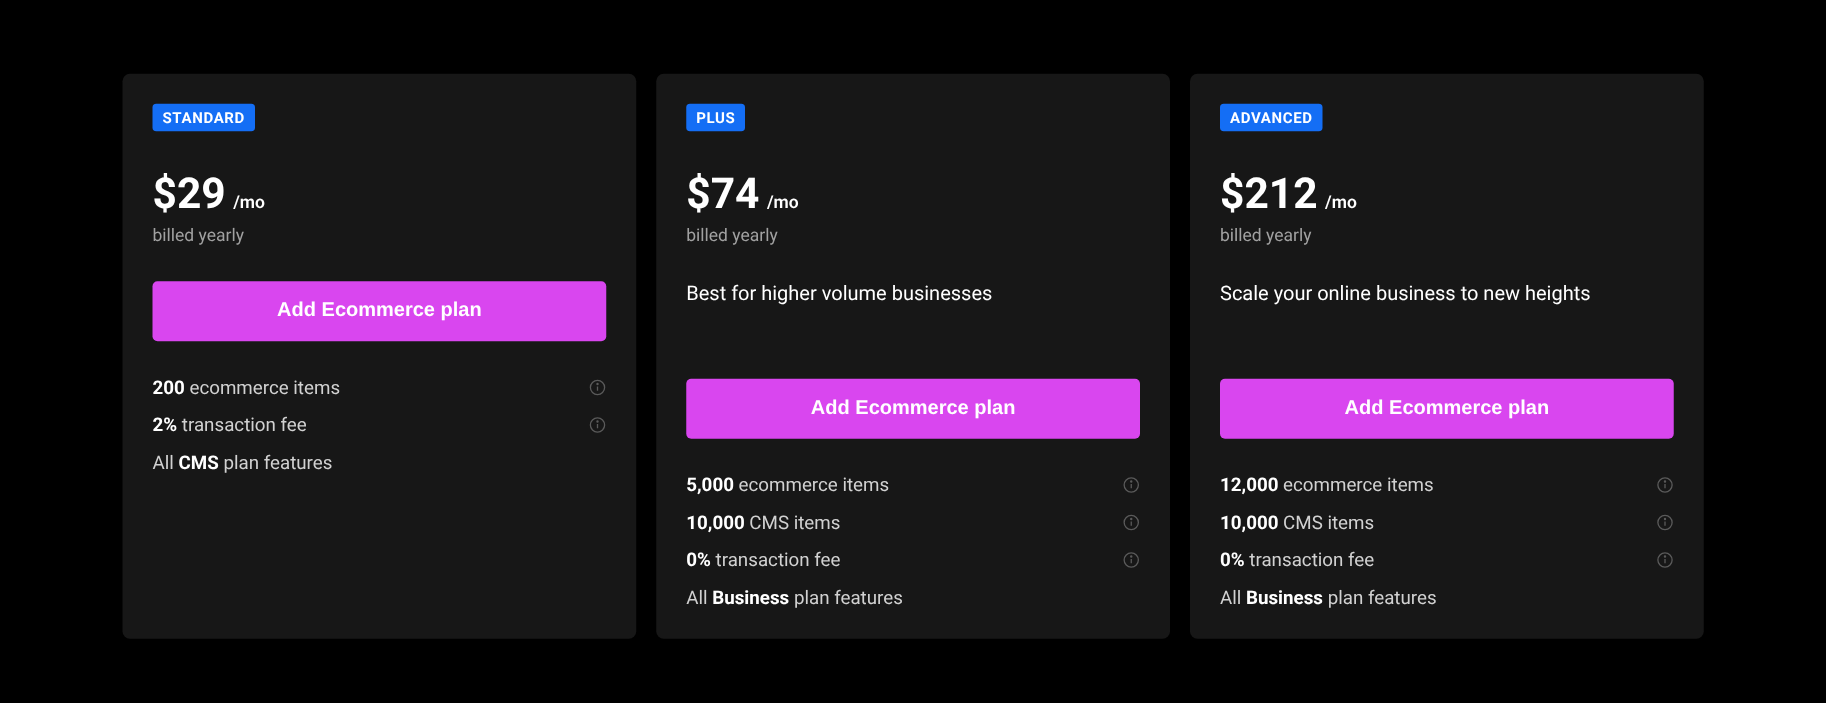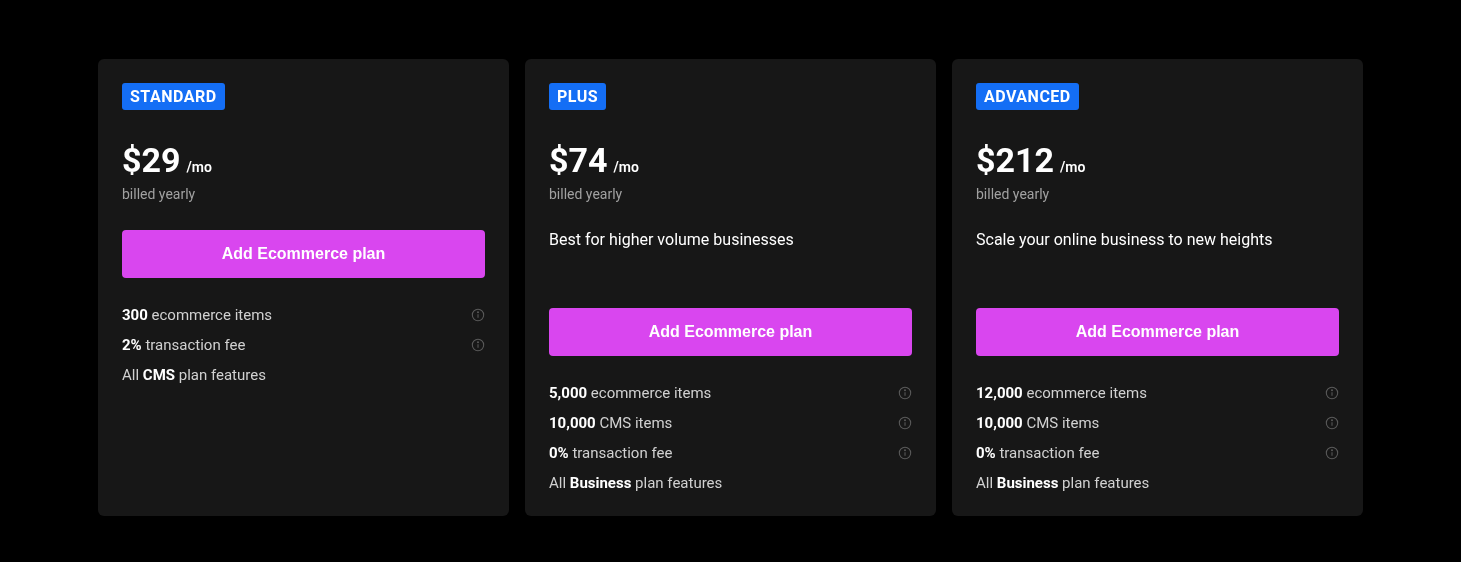--- a/index.html
+++ b/index.html
@@ -20,21 +20,21 @@
     border-radius: 6px;
     padding: 24px;
     flex: 1;
     display: flex;
     flex-direction: column;
   }
   .plan-badge {
     display: inline-block;
     background: #146ef5;
     color: #ffffff;
-    font-size: 16px;
+    font-size: 12px;
     font-weight: 700;
     letter-spacing: 0.5px;
     padding: 4px 8px;
     border-radius: 3px;
     align-self: flex-start;
     margin-bottom: 30px;
   }
   .plan-price-row {
     display: flex;
     align-items: baseline;
@@ -112,21 +112,21 @@
   <div class="plan-card">
     <span class="plan-badge">STANDARD</span>
     <div class="plan-price-row">
       <span class="plan-price">$29</span>
       <span class="plan-price-suffix">/mo</span>
     </div>
     <div class="plan-billing">billed yearly</div>
     <button class="plan-button">Add Ecommerce plan</button>
     <div class="plan-features">
       <div class="plan-feature">
-        <span class="plan-feature-text"><strong>300</strong><span> ecommerce items</span></span>
+        <span class="plan-feature-text"><strong>200</strong><span> ecommerce items</span></span>
         <span class="info-icon">
             <svg viewBox="0 0 16 16" fill="none" stroke="currentColor" stroke-width="1.2">
               <circle cx="8" cy="8" r="6.5"></circle>
               <line x1="8" y1="7" x2="8" y2="11"></line>
               <circle cx="8" cy="4.8" r="0.5" fill="currentColor"></circle>
             </svg>
           </span>
       </div>
       <div class="plan-feature">
         <span class="plan-feature-text"><strong>2%</strong><span> transaction fee</span></span>

